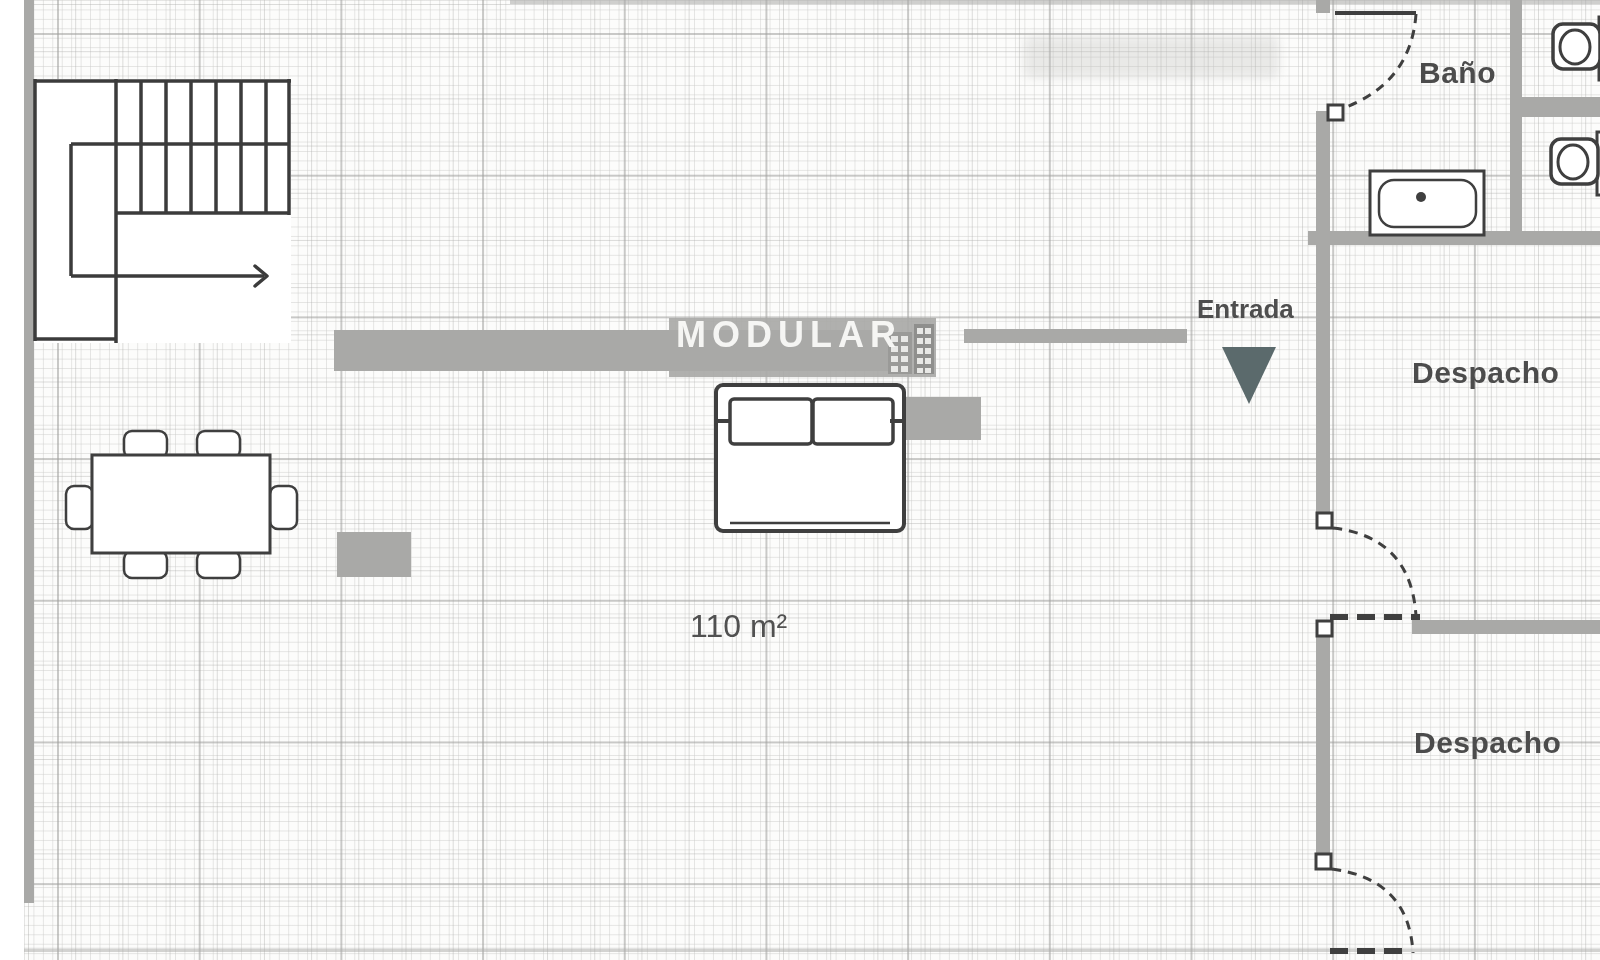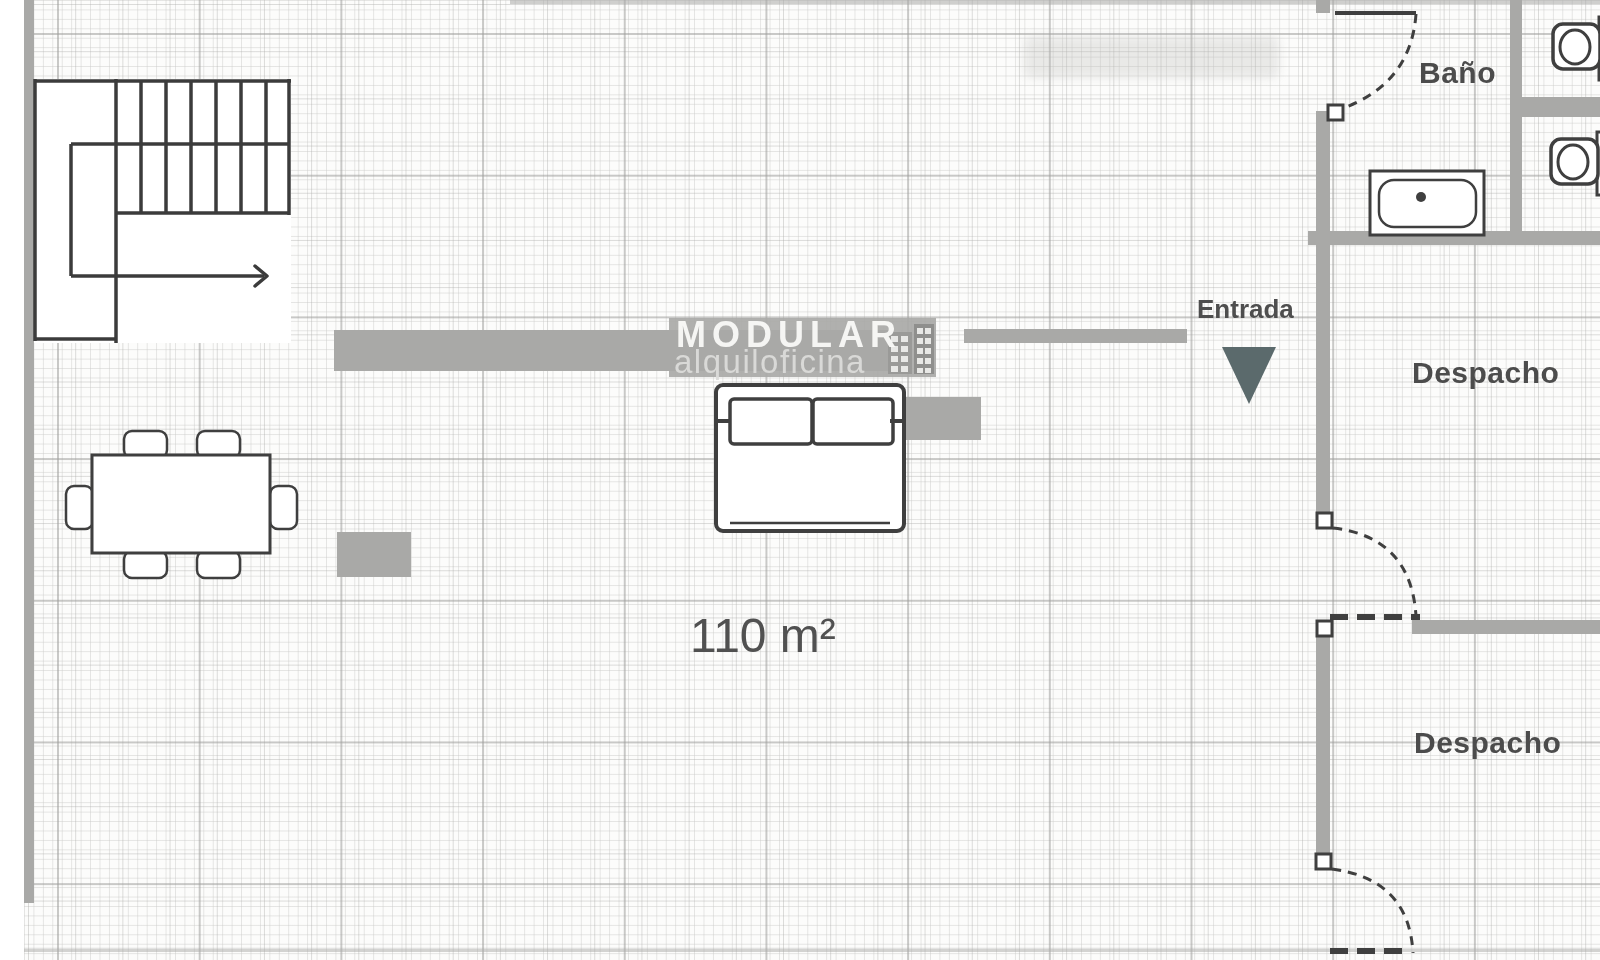--- a/index.html
+++ b/index.html
@@ -15,21 +15,21 @@
       linear-gradient(to bottom, rgba(204,204,202,.5) 1px, transparent 1px);
     background-size:141.7px 141.7px,141.7px 141.7px,47.2px 47.2px,47.2px 47.2px,9.45px 9.45px,9.45px 9.45px;
     background-position:33px 0,0 33px,4px 0,0 4px,0 0,0 0;
     font-family:"Liberation Sans", sans-serif;
     margin-left:24px;
   }
   .plan svg{position:absolute;left:0;top:0;}
   .label{position:absolute;white-space:nowrap;}
   .room-label{font-size:30px;font-weight:600;color:#4c4c4c;letter-spacing:.5px;}
   .entrada{font-size:26px;font-weight:600;color:#4e4e4e;}
-  .area{font-size:48px;font-weight:500;color:#515151;}
+  .area{font-size:32px;font-weight:500;color:#515151;}
   .wm-title{font-size:36px;font-weight:700;letter-spacing:6px;color:#fafaf8;opacity:.95;text-align:center;}
   .wm-sub{font-size:33px;font-weight:400;letter-spacing:1.5px;color:#dcdcda;opacity:.95;}
   .smudge{position:absolute;left:1000px;top:36px;width:255px;height:42px;
     background:rgba(188,188,186,.30);filter:blur(5px);border-radius:8px;}
 </style>
 </head>
 <body>
 
 <div class="plan">
 
@@ -164,15 +164,14 @@
   <div class="label entrada" style="left:1173px;top:294px;">Entrada</div>
 
   <div class="label room-label" style="left:1388px;top:356px;">Despacho</div>
 
   <div class="label room-label" style="left:1390px;top:726px;">Despacho</div>
 
   <div class="label area" style="left:666px;top:608px;">110 m²</div>
 
   <div class="label wm-title" style="left:652px;top:314px;">MODULAR</div>
 
-  <div class="label wm-sub" style="left:650px;top:343px;">alquiloficina</div>
 
 </div>
 
 </body></html>

